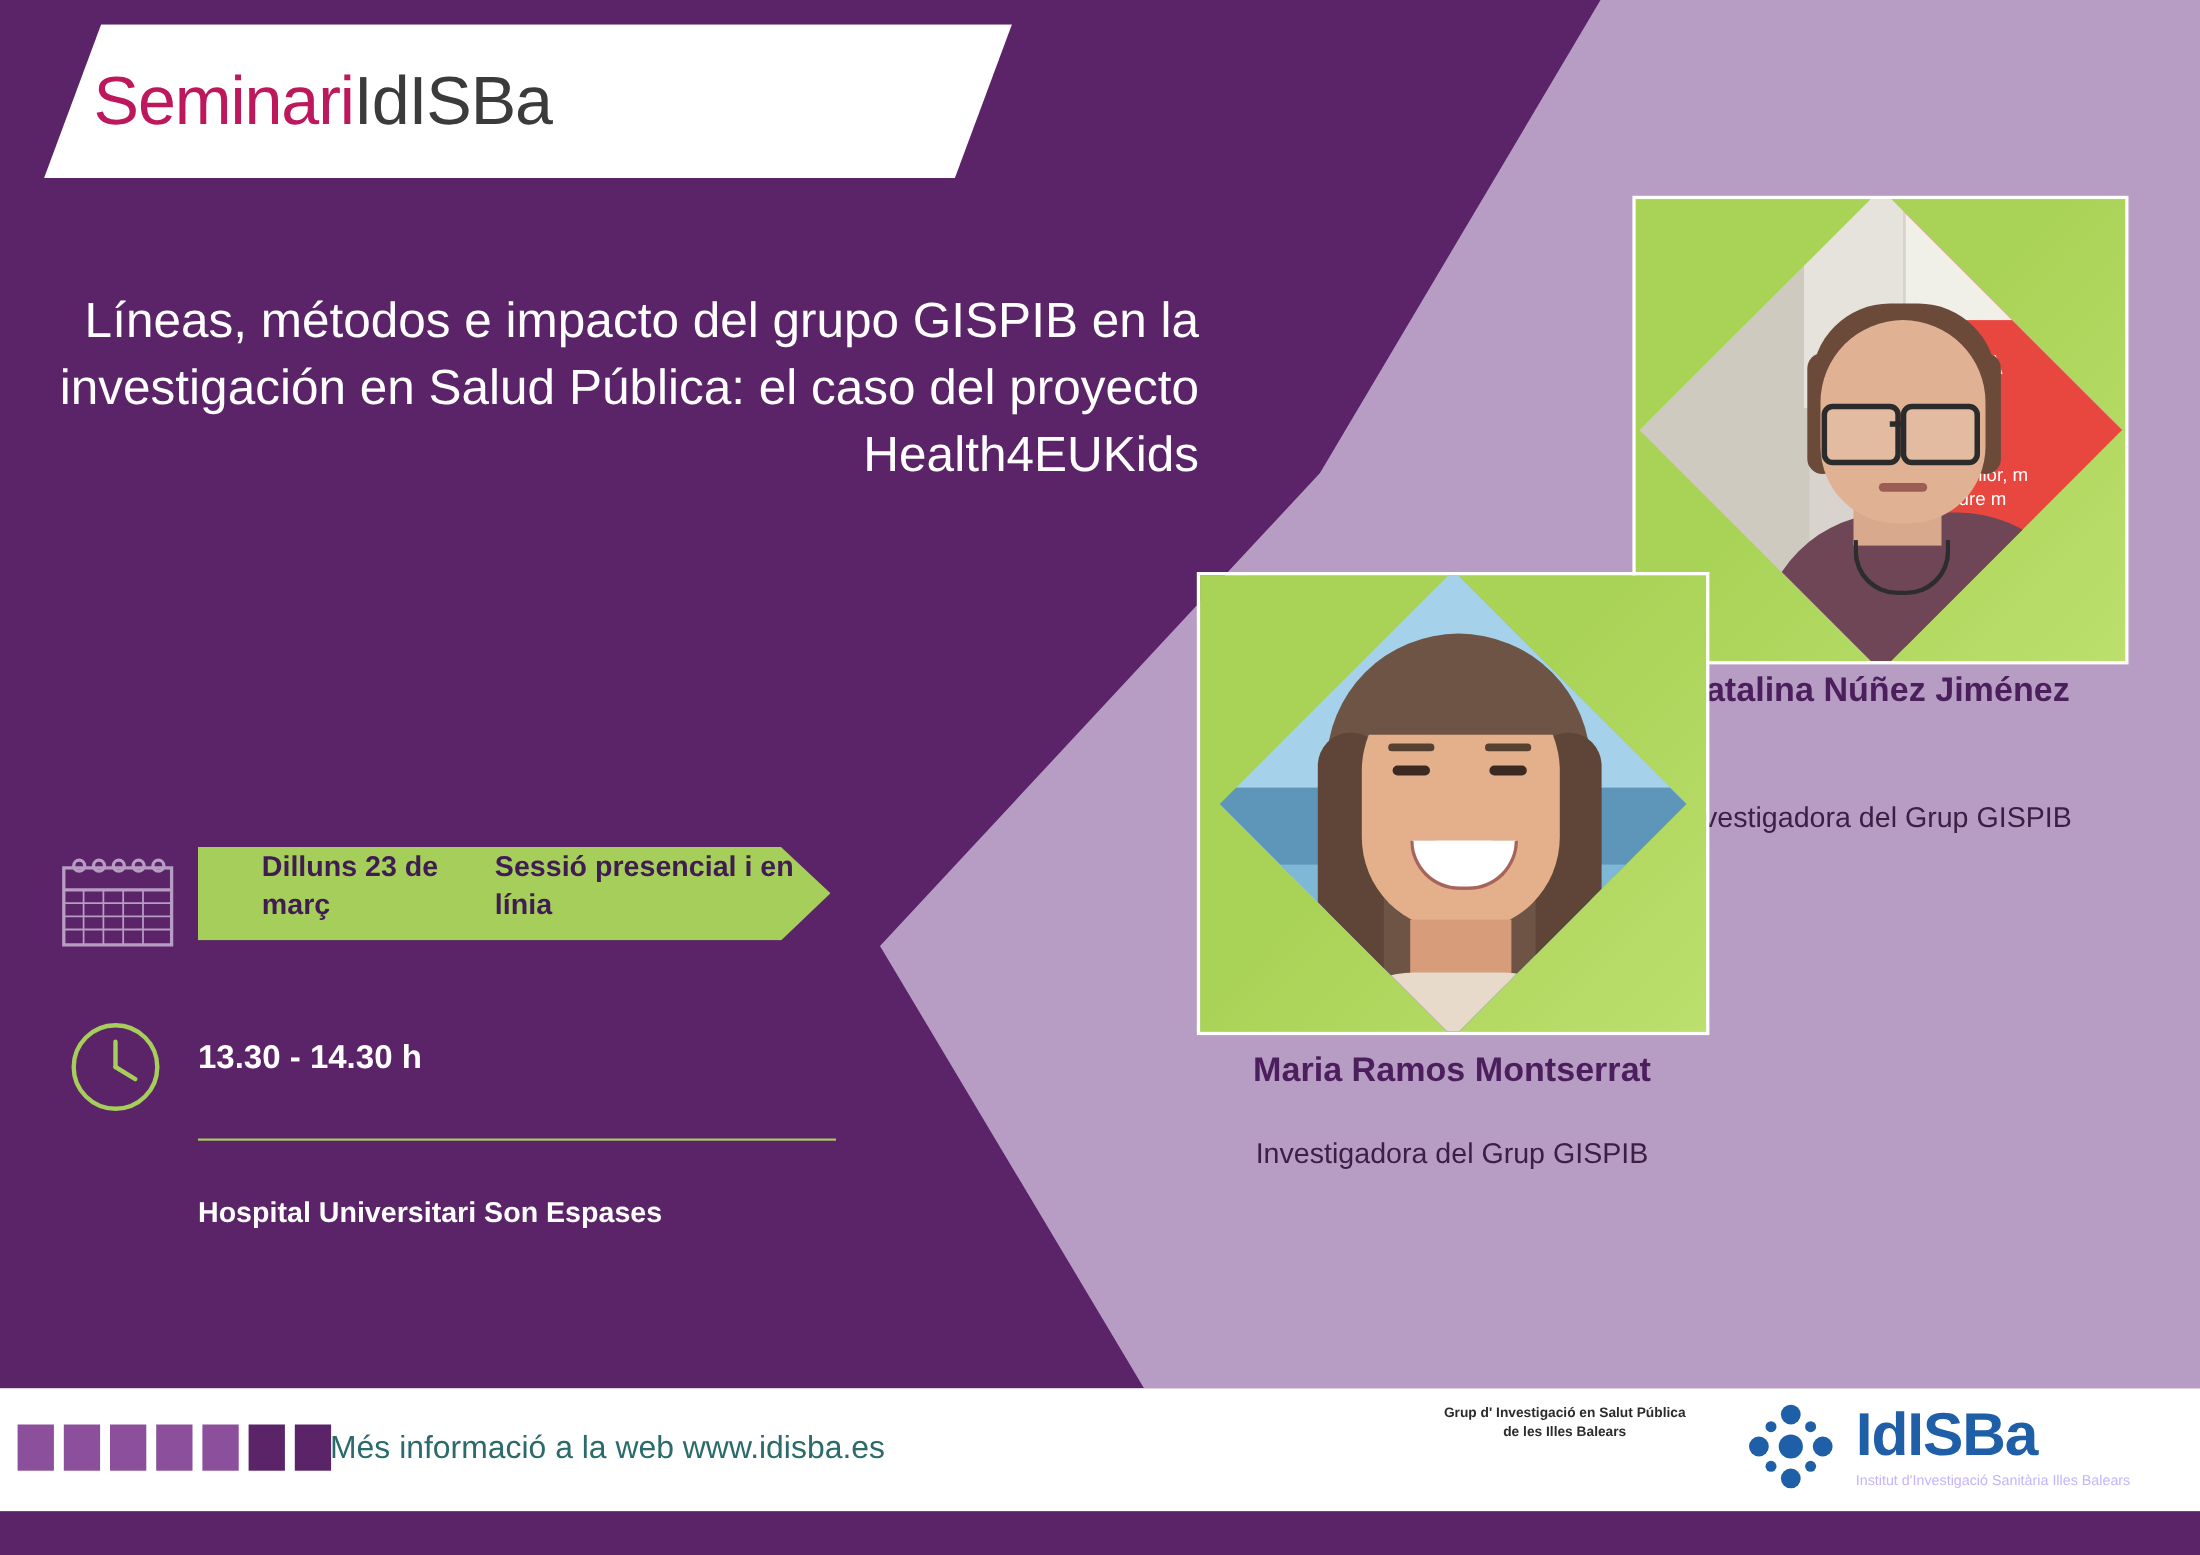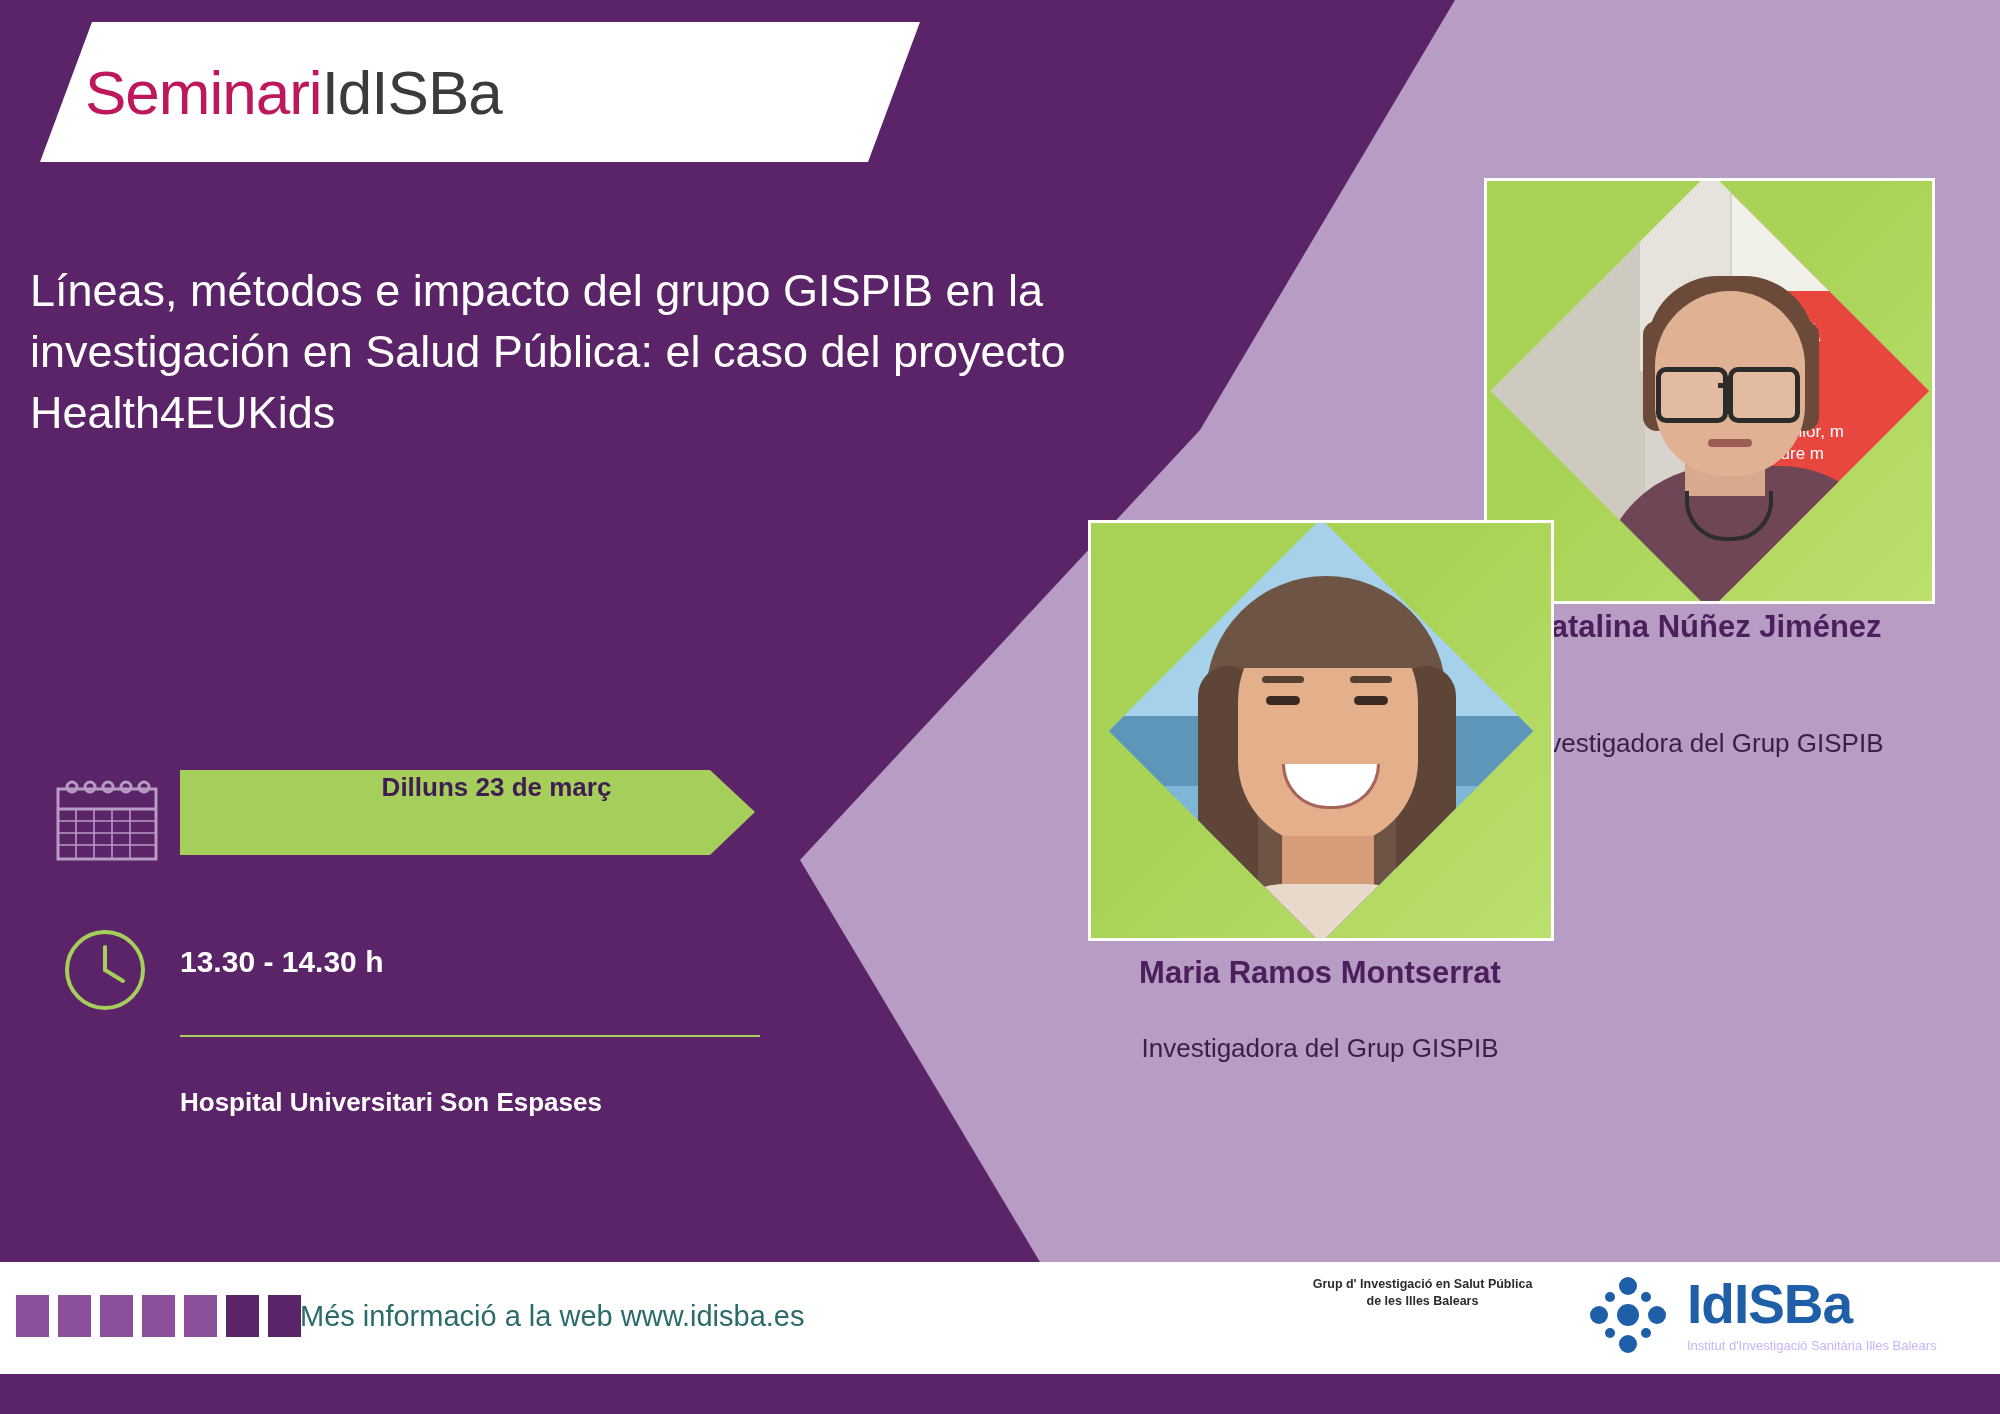--- a/index.html
+++ b/index.html
@@ -35,21 +35,21 @@
     font-size:62px;letter-spacing:-1px;white-space:nowrap;
     color:#3b3b3b;
   }
   .header-badge .title b{font-weight:normal;color:#be185d;}
   .header-badge .title span.light{font-weight:normal;color:#3b3b3b;}
 
   
   .seminar-title{
     position:absolute;left:30px;top:260px;width:1060px;
     color:#ffffff;font-size:45px;line-height:1.36;
-    text-align:left;font-weight:normal;
+    text-align:right;font-weight:normal;
   }
 
   
   .cal-icon{position:absolute;left:52px;top:775px;width:110px;height:90px;}
   .clock-icon{position:absolute;left:60px;top:925px;width:90px;height:90px;}
 
   .date-banner{
     position:absolute;left:180px;top:770px;width:575px;height:85px;
     background:#a6ce5a;
     clip-path: polygon(0 0, 530px 0, 575px 42px, 530px 85px, 0 85px);
@@ -204,20 +204,21 @@
     <line x1="60" y1="34" x2="60" y2="84"></line>
       <line x1="78" y1="34" x2="78" y2="84"></line>
     <line x1="6" y1="46" x2="104" y2="46"></line>
       <line x1="6" y1="58" x2="104" y2="58"></line>
     <line x1="6" y1="70" x2="104" y2="70"></line>
   </g>
 </svg>
 
 <div class="date-banner">
   <div>Dilluns 23 de març</div>
+  <div>Sessió presencial i en línia</div>
 </div>
 
 <svg class="clock-icon" viewBox="0 0 90 90">
   <circle cx="45" cy="45" r="38" fill="none" stroke="#a6ce5a" stroke-width="4"></circle>
   <line x1="45" y1="45" x2="45" y2="22" stroke="#a6ce5a" stroke-width="4" stroke-linecap="round"></line>
   <line x1="45" y1="45" x2="63" y2="56" stroke="#a6ce5a" stroke-width="4" stroke-linecap="round"></line>
 </svg>
 
 <div class="time-text">13.30 - 14.30 h</div>
 <div class="divider"></div>

